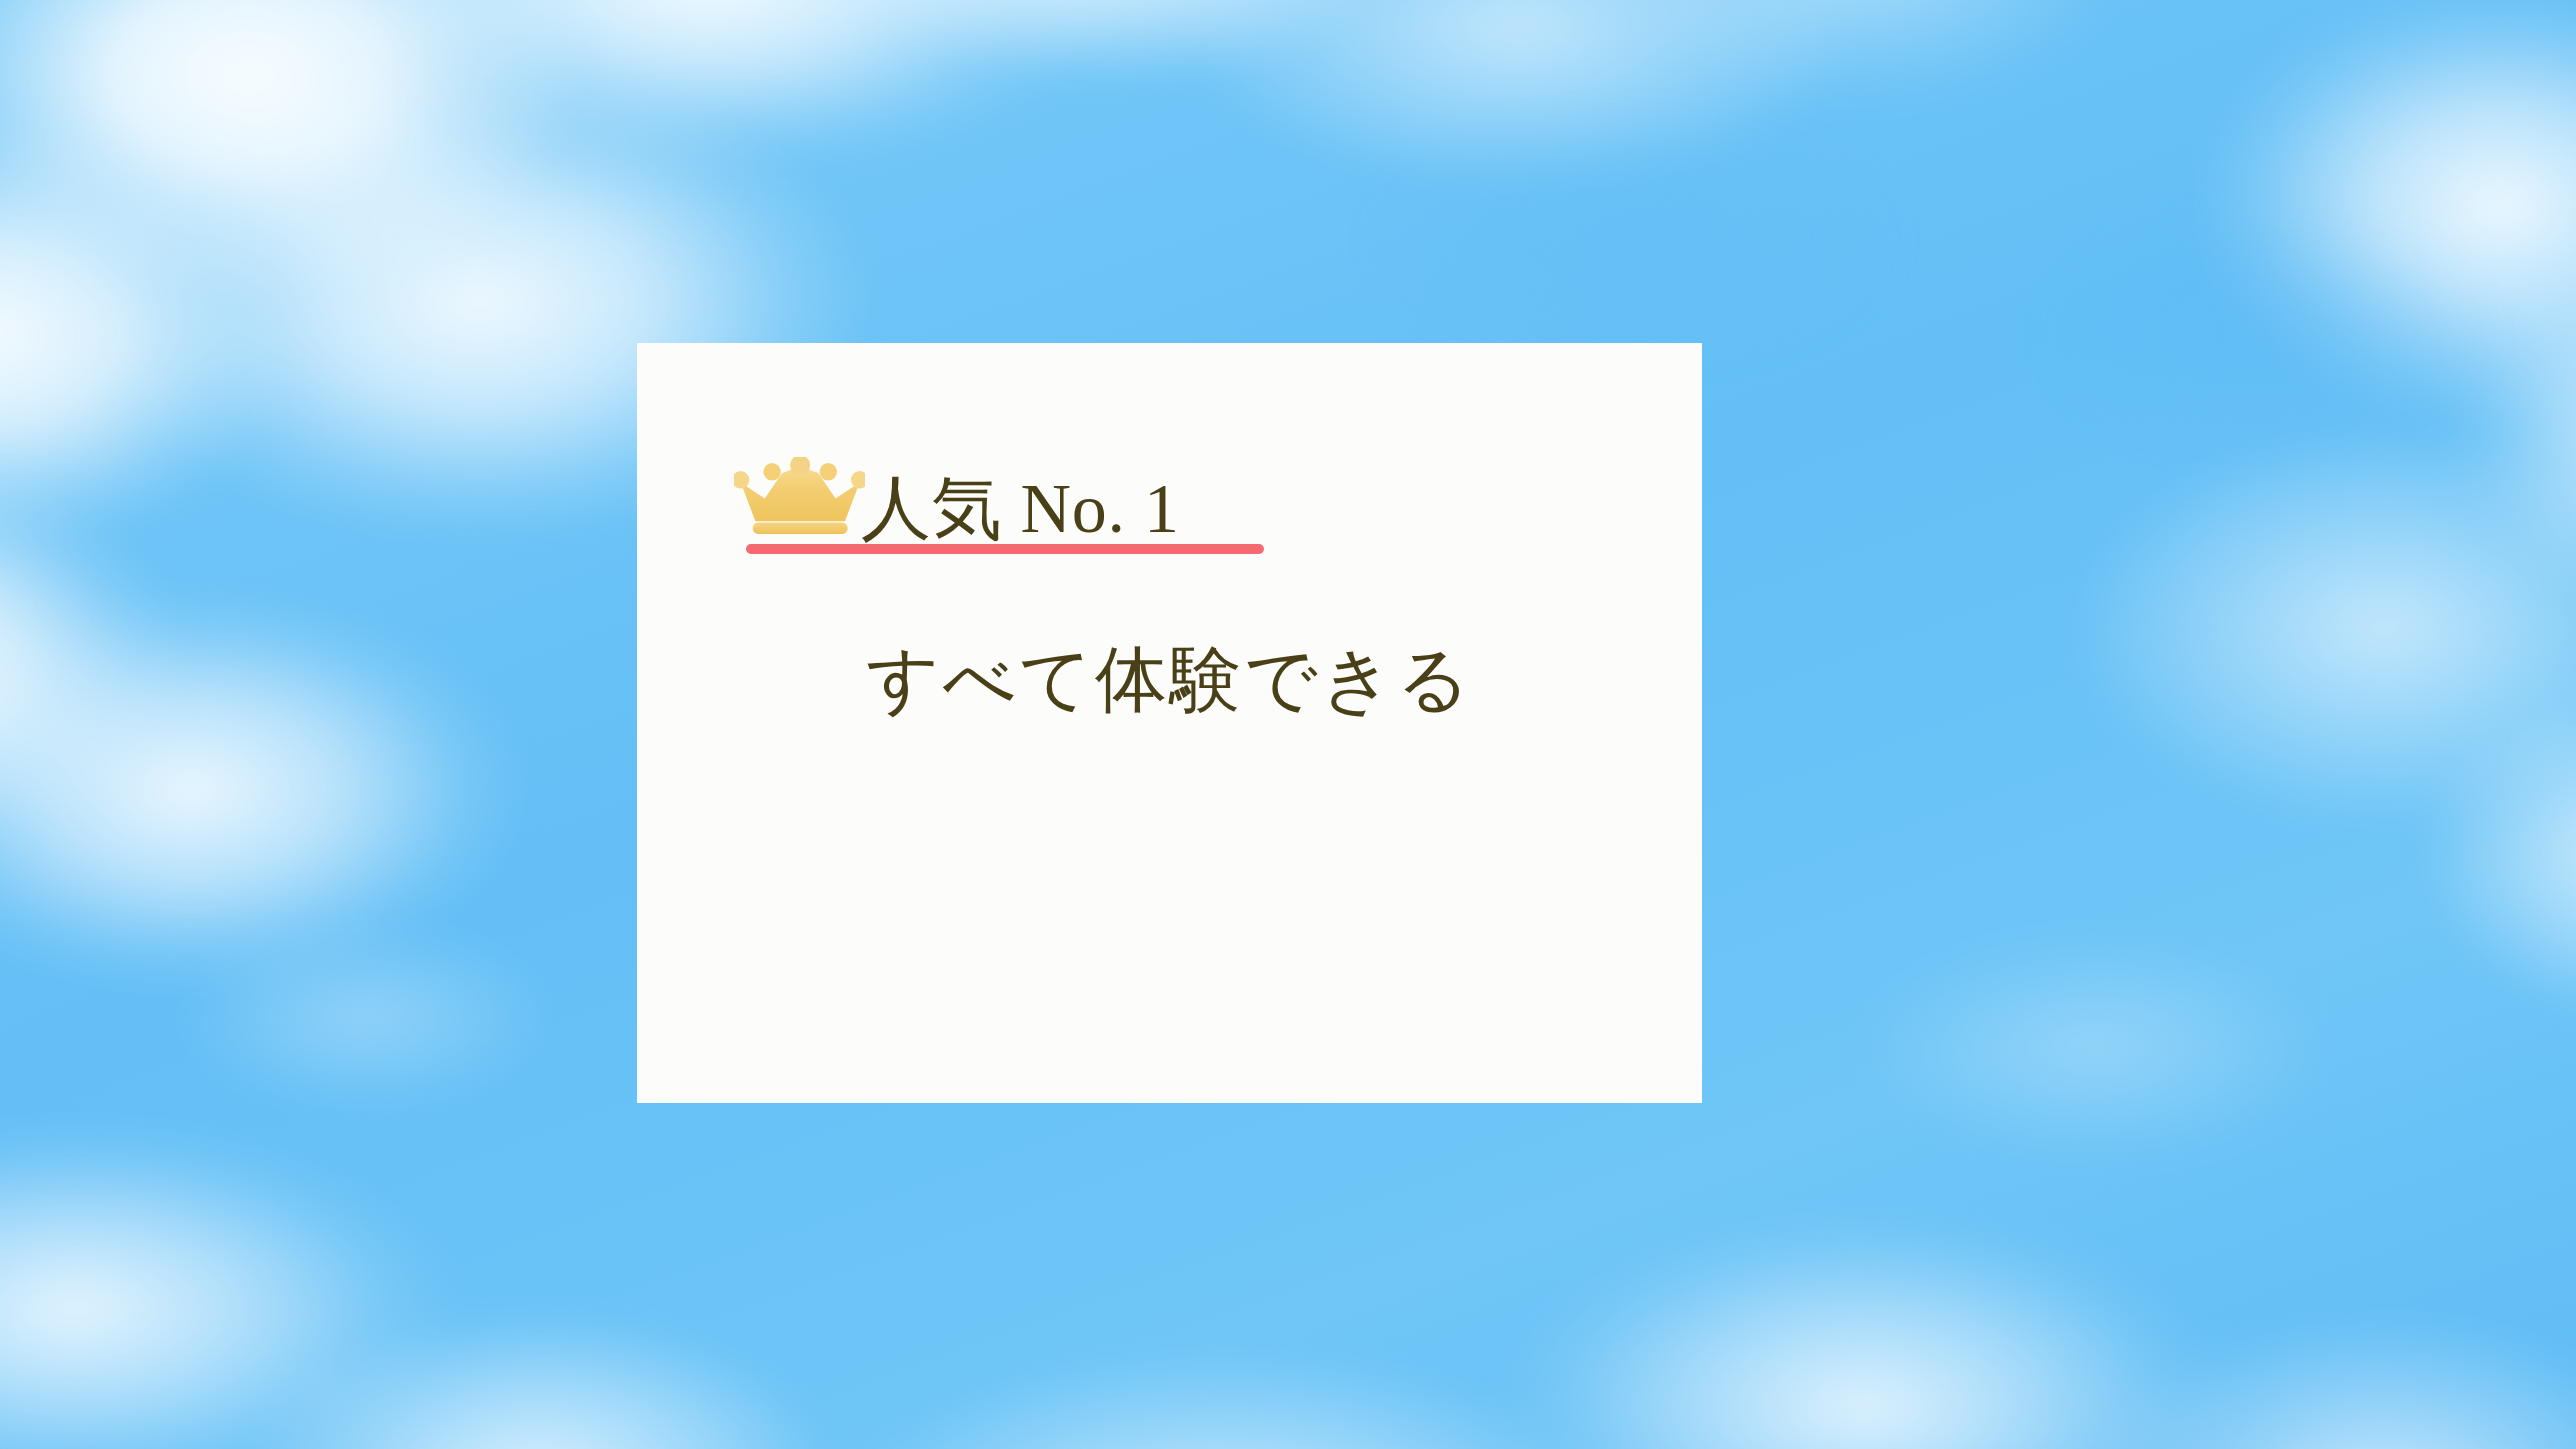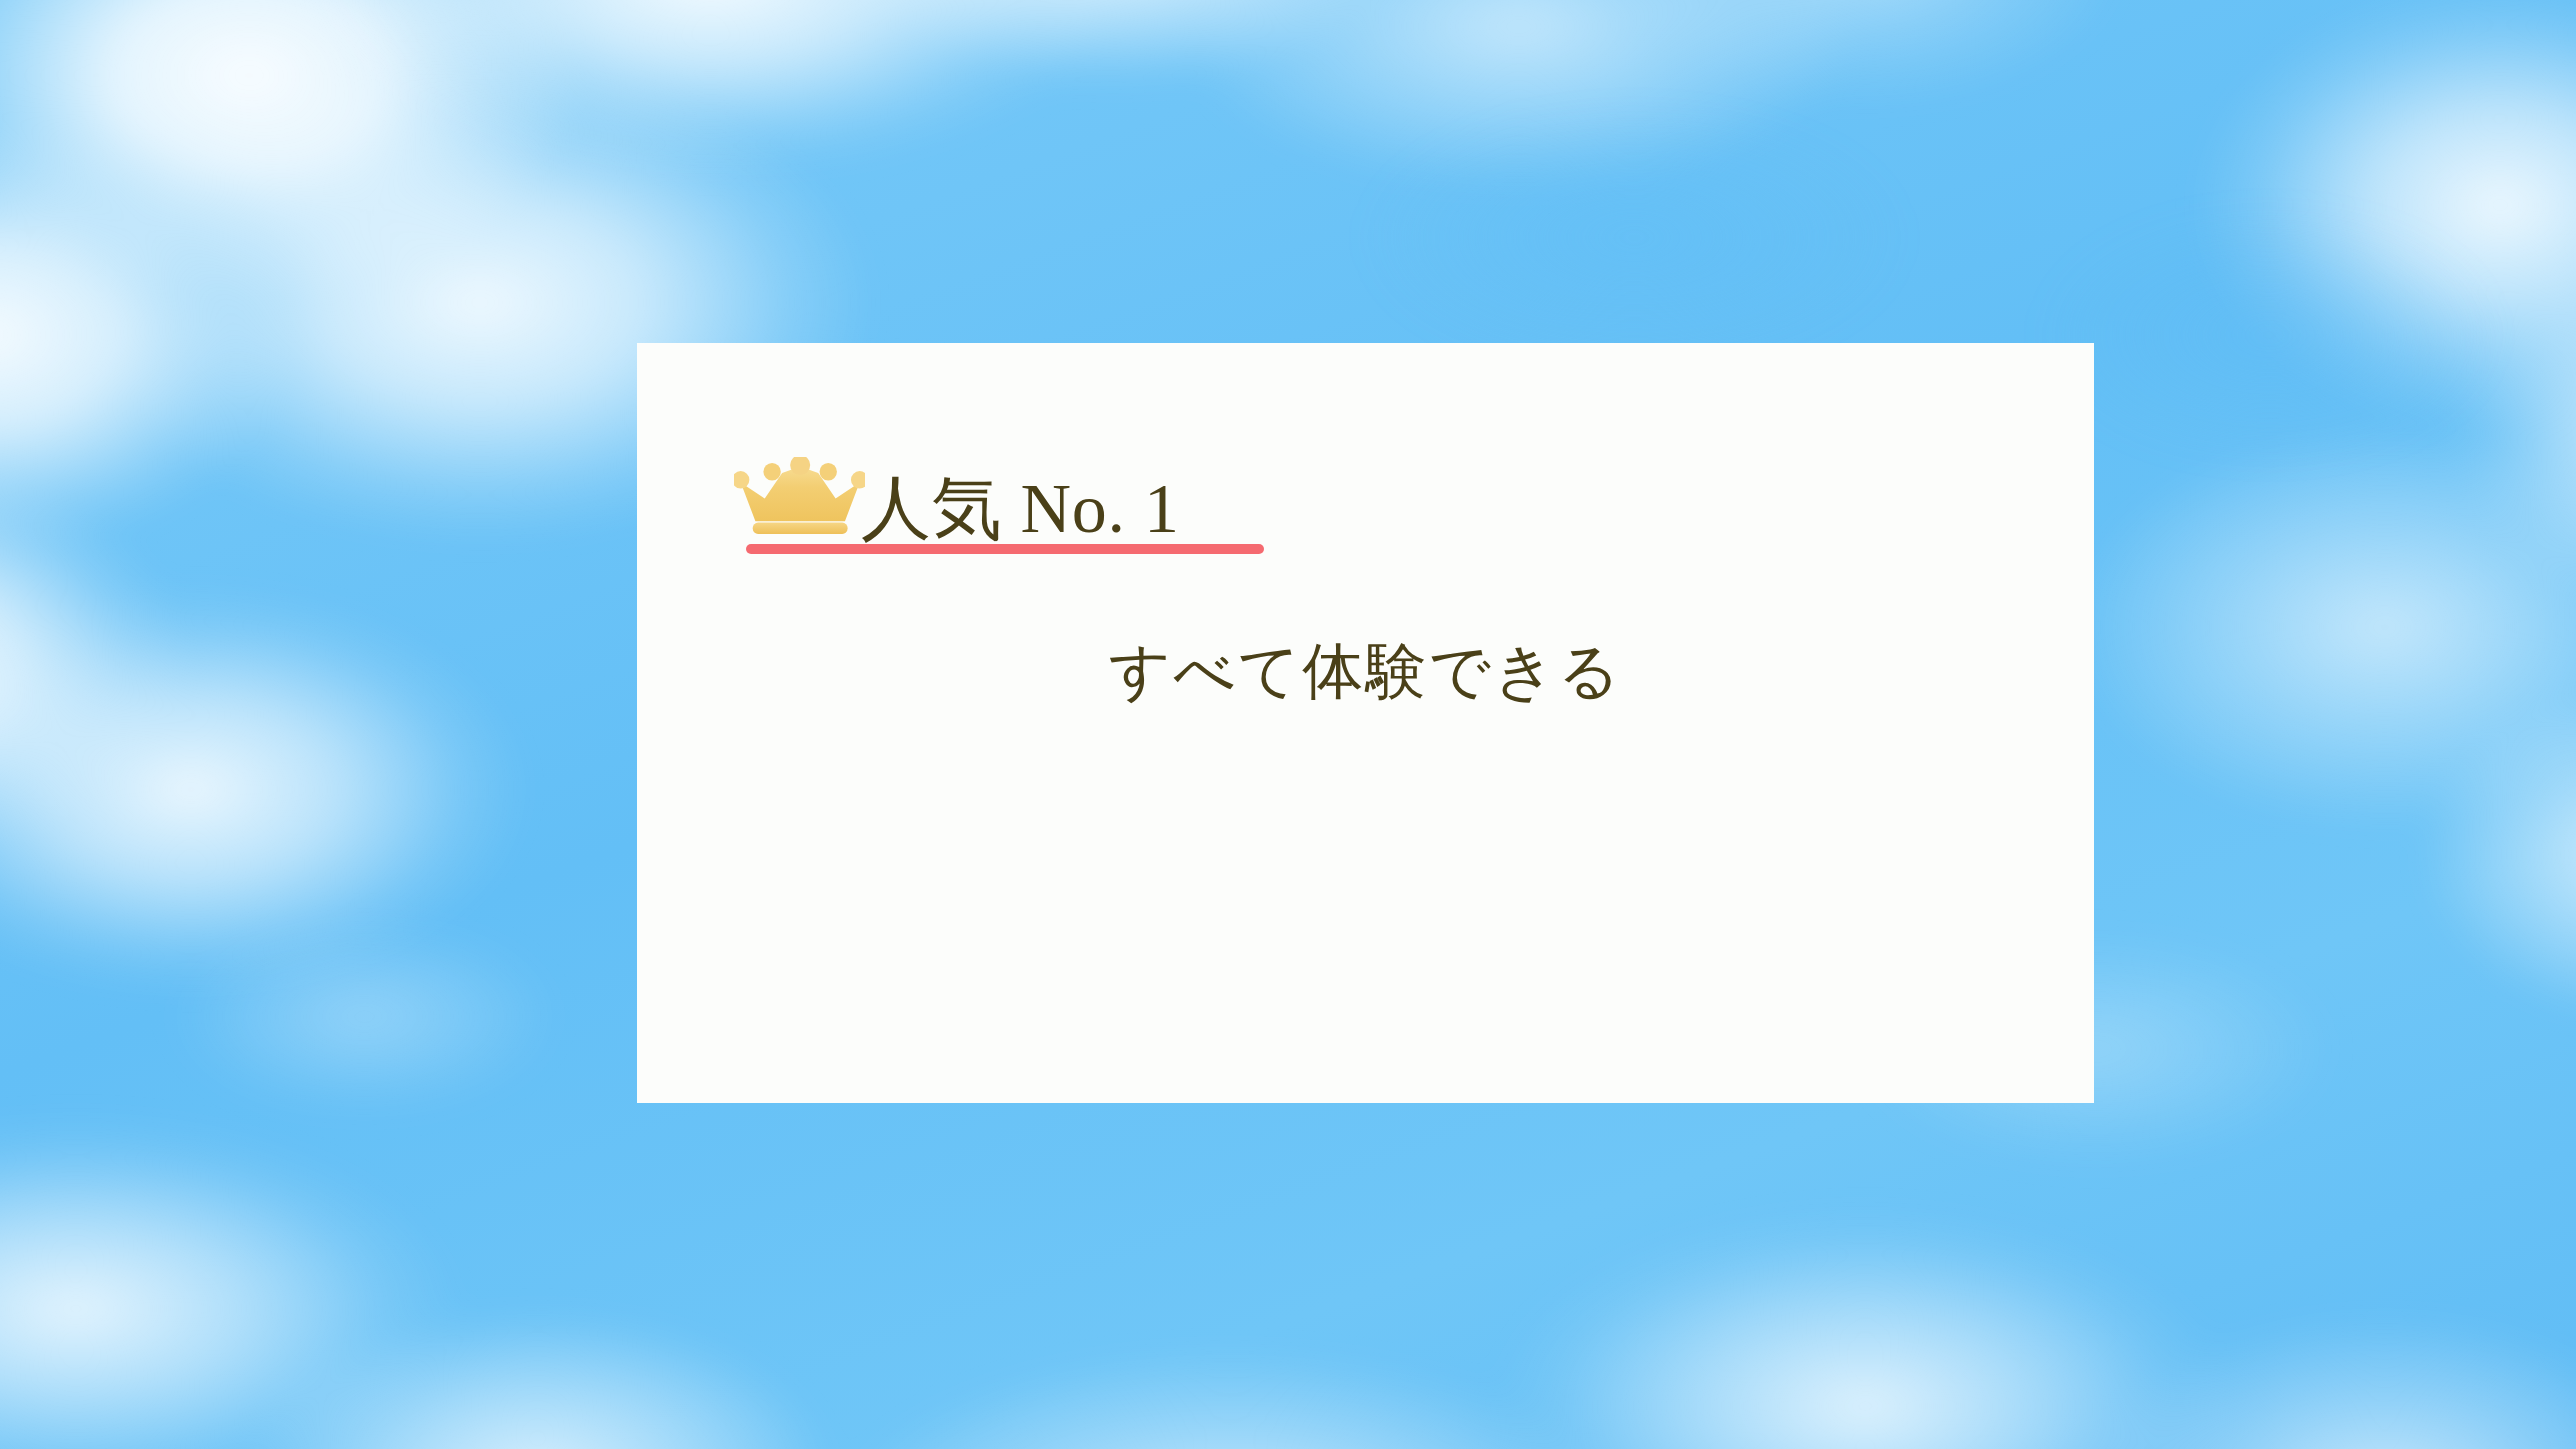--- a/index.html
+++ b/index.html
@@ -86,21 +86,21 @@
       radial-gradient(ellipse 349px 161px at 62% 20%,  rgba(96,190,246,0.45) 0%, rgba(96,190,246,0) 76%),
       radial-gradient(ellipse 288px 154px at 84% 26%,  rgba(92,186,245,0.40) 0%, rgba(92,186,245,0) 78%);
     filter: blur(20px);
   }
 
   
   #card {
     position: absolute;
     left: 637px;
     top: 343px;
-    width: 1457px;
+    width: 1065px;
     height: 760px;
     background: #FCFDFB;
   }
 
   
   .badge {
     position: absolute;
     left: 97px;   
     top: 114px;    
     display: flex;
@@ -138,21 +138,21 @@
 
   
   .headline {
     position: absolute;
     left: 0;
     right: 0;
     top: 280px;
     text-align: center;
     color: #4A4018;
     font-family: "Liberation Sans", "DejaVu Sans", sans-serif;
-    font-size: 61px;
+    font-size: 72px;
     line-height: 1.58;
     letter-spacing: 0.035em;
     font-weight: 400;
   }
 
   .headline-line {
     display: block;
     white-space: nowrap;
   }
 </style>

